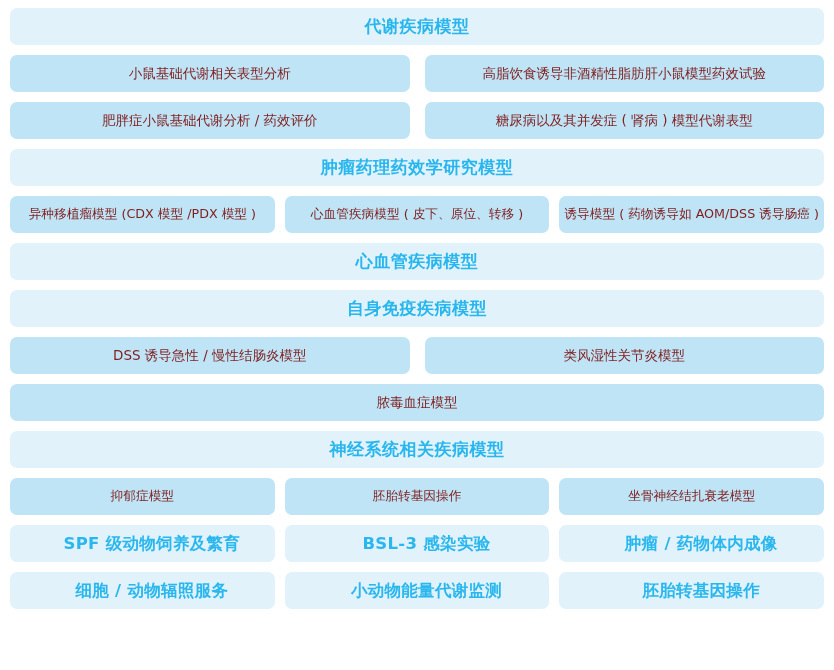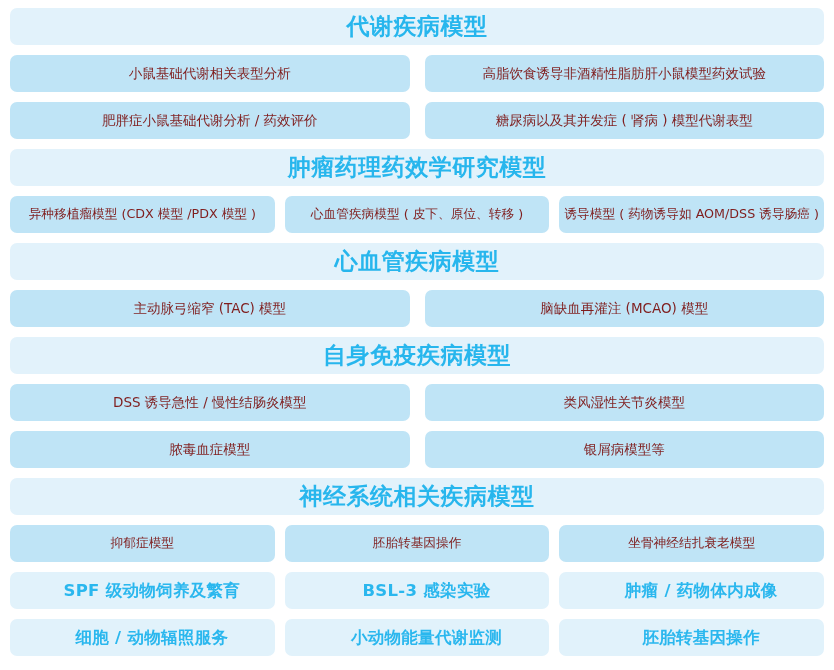--- a/index.html
+++ b/index.html
@@ -42,21 +42,21 @@
     justify-content: center;
     text-align: center;
     padding: 0 8px;
     overflow: hidden;
     white-space: nowrap;
   }
   
   .cell.header {
     background: #e2f2fb;
     color: #27b6ed;
-    font-size: 23px;
+    font-size: 17px;
     font-weight: bold;
     letter-spacing: 0.5px;
   }
   
   .cell.item {
     background: #bfe4f6;
     color: #7f1d1d;
     font-size: 13.5px;
     font-weight: normal;
   }
@@ -94,33 +94,28 @@
     </div>
     <div class="row cols3">
       <div class="cell item">异种移植瘤模型 (CDX 模型 /PDX 模型 )</div>
       <div class="cell item">心血管疾病模型 ( 皮下、原位、转移 )</div>
       <div class="cell item">诱导模型 ( 药物诱导如 AOM/DSS 诱导肠癌 )</div>
     </div>
     <div class="row">
       <div class="cell header">心血管疾病模型</div>
     </div>
     <div class="row">
-      <div class="cell item">主动脉弓缩窄 (TAC) 模型</div>
-      <div class="cell item">脑缺血再灌注 (MCAO) 模型</div>
-    </div>
-    <div class="row">
       <div class="cell header">自身免疫疾病模型</div>
     </div>
     <div class="row">
       <div class="cell item">DSS 诱导急性 / 慢性结肠炎模型</div>
       <div class="cell item">类风湿性关节炎模型</div>
     </div>
     <div class="row">
       <div class="cell item">脓毒血症模型</div>
-      <div class="cell item">银屑病模型等</div>
     </div>
     <div class="row">
       <div class="cell header">神经系统相关疾病模型</div>
     </div>
     <div class="row cols3">
       <div class="cell item">抑郁症模型</div>
       <div class="cell item">胚胎转基因操作</div>
       <div class="cell item">坐骨神经结扎衰老模型</div>
     </div>
     <div class="row cols3">

